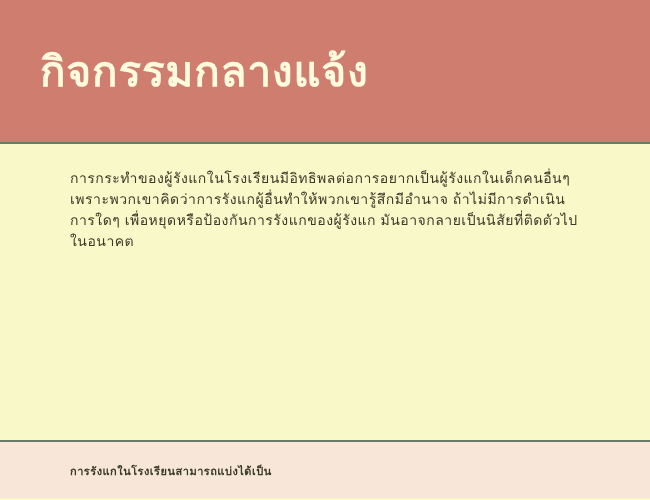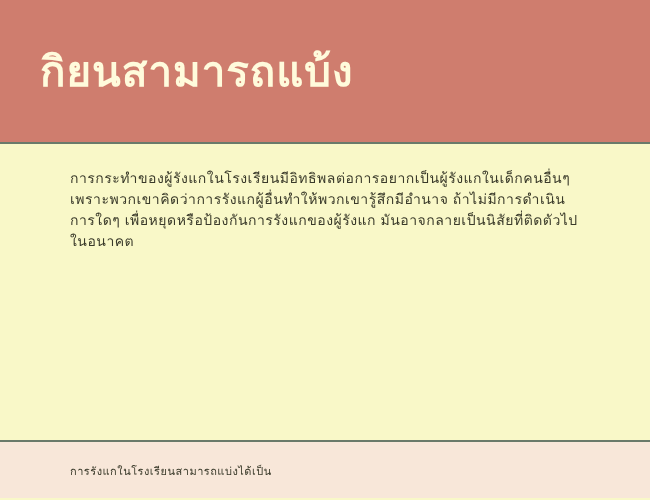--- a/index.html
+++ b/index.html
@@ -33,32 +33,33 @@
   .body-text {
     color: #3a3a2a;
     font-size: 14px;
     line-height: 1.5;
     letter-spacing: 0.5px;
   }
   .footer {
     background: #f8e7d9;
     height: 56px;
     padding: 20px 70px;
+    font-weight: bold;
   }
   .footer-text {
     color: #3a3a2a;
     font-size: 11px;
     letter-spacing: 0.5px;
   }
 </style>
 </head>
 <body>
 
 <div class="header">
-  <div class="header-title">กิยนสามารถแบ้ง</div>
+  <div class="header-title">กิจกรรมกลางแจ้ง</div>
 </div>
 
 <div class="body-section">
   <div class="body-text">การกระทำของผู้รังแกในโรงเรียนมีอิทธิพลต่อการอยากเป็นผู้รังแกในเด็กคนอื่นๆ เพราะพวกเขาคิดว่าการรังแกผู้อื่นทำให้พวกเขารู้สึกมีอำนาจ ถ้าไม่มีการดำเนินการใดๆ เพื่อหยุดหรือป้องกันการรังแกของผู้รังแก มันอาจกลายเป็นนิสัยที่ติดตัวไปในอนาคต</div>
 </div>
 
 <div class="footer">
   <div class="footer-text">การรังแกในโรงเรียนสามารถแบ่งได้เป็น</div>
 </div>
 

